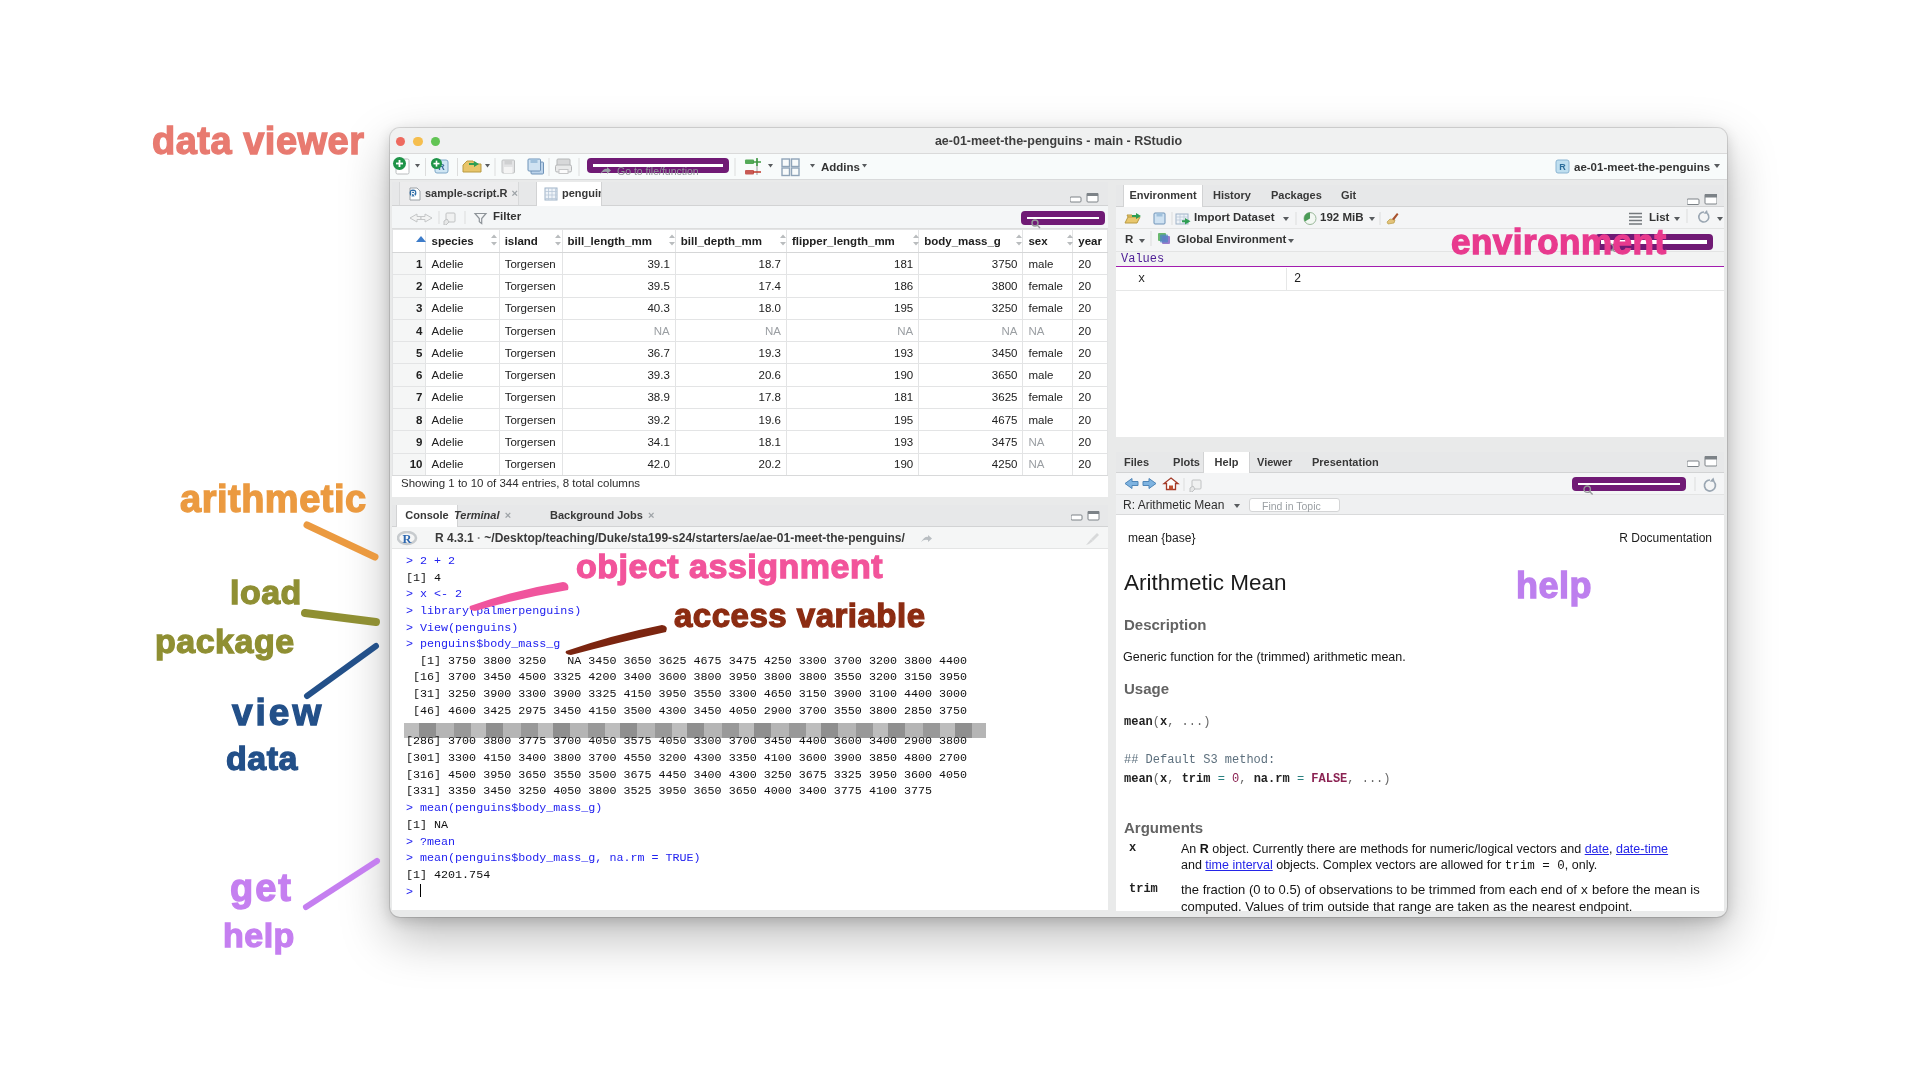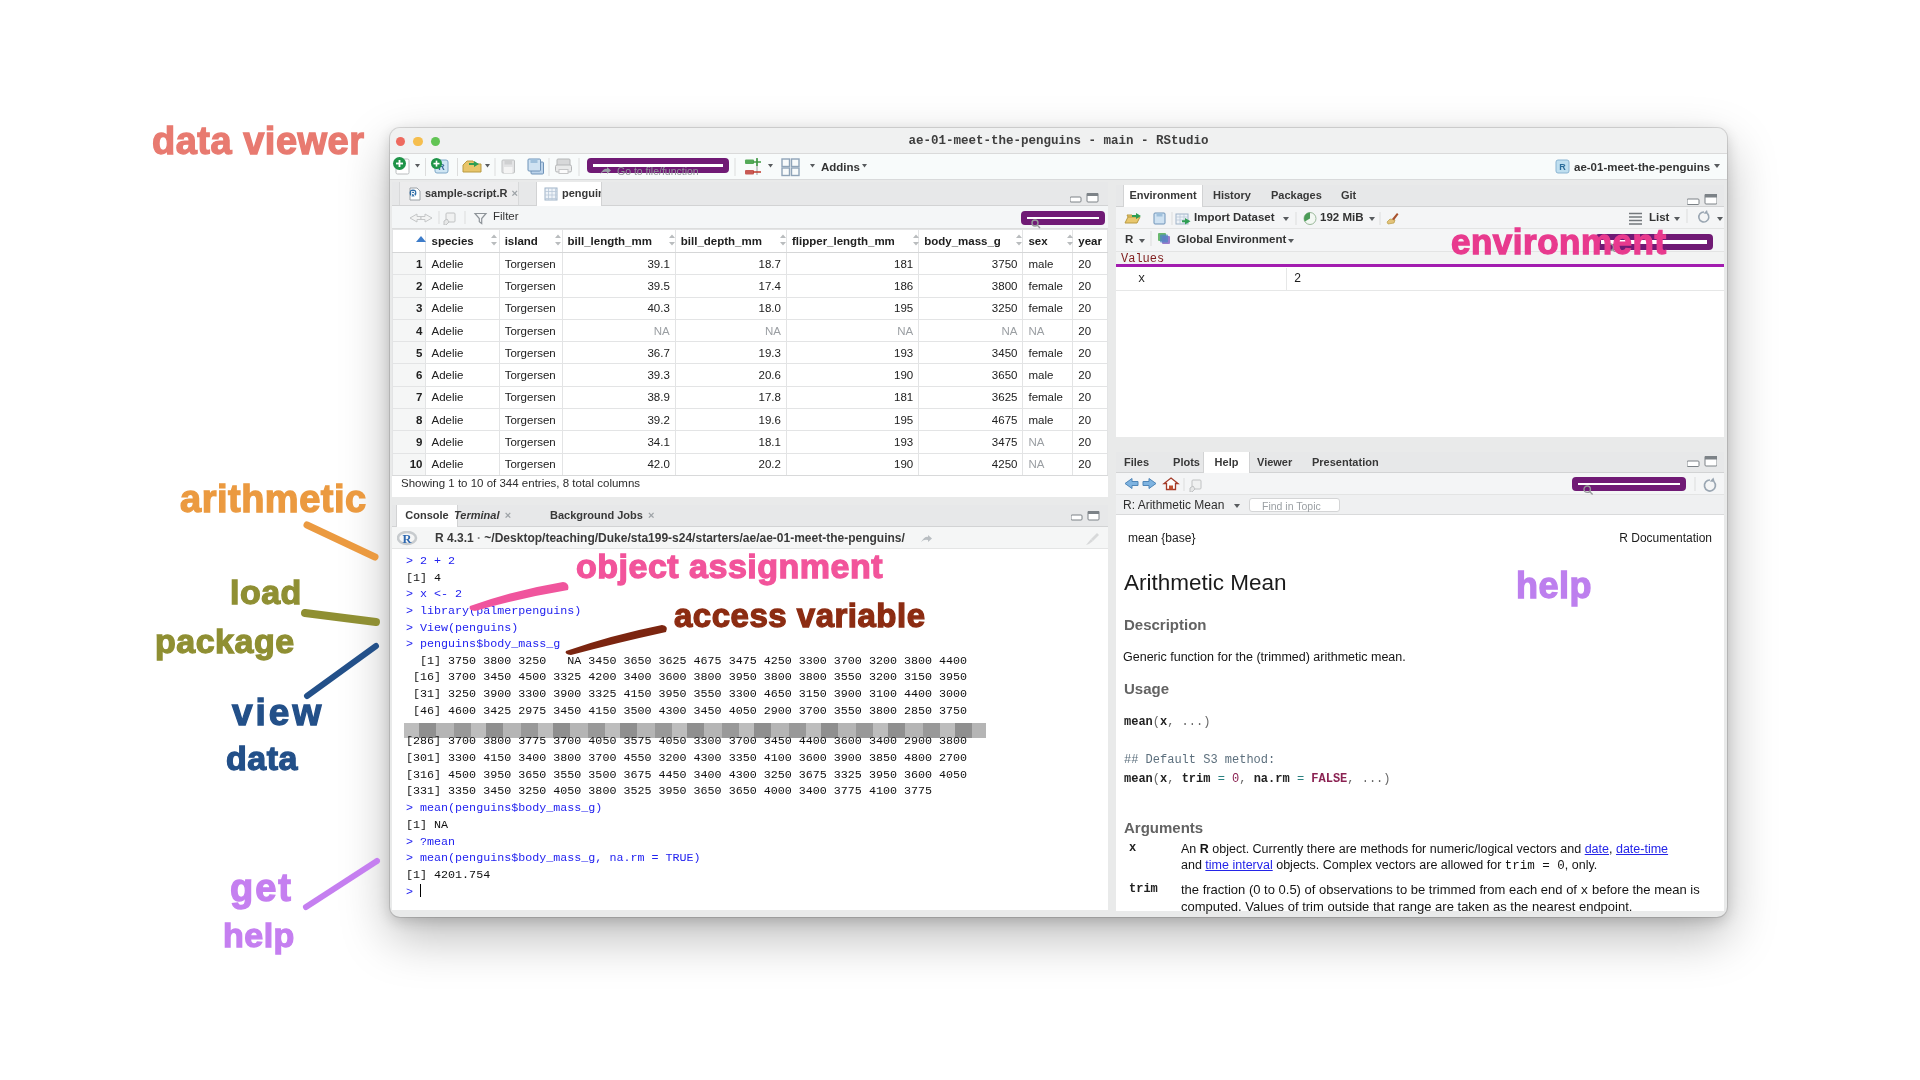--- a/index.html
+++ b/index.html
@@ -2,21 +2,21 @@
 <html><head>
 <meta charset="utf-8">
 <style>
   html,body{margin:0;padding:0;width:1920px;height:1080px;background:#fff;overflow:hidden;}
   *{box-sizing:border-box;}
   body{font-family:"Liberation Sans",sans-serif;}
   .abs{position:absolute;}
   #window{position:absolute;left:390px;top:128px;width:1337px;height:789px;background:#e9eaea;border-radius:10px;box-shadow:0 20px 50px rgba(0,0,0,.27),0 4px 14px rgba(0,0,0,.16),0 0 0 1px rgba(0,0,0,.12);overflow:hidden;}
   .titlebar{position:absolute;left:0;top:0;width:1337px;height:26px;background:#f0f1f1;border-bottom:1px solid #dadada;}
   .light{position:absolute;top:8.5px;width:9.6px;height:9.6px;border-radius:50%;}
-  .titletext{position:absolute;top:0;left:0;width:1337px;height:26px;line-height:26px;text-align:center;font-size:12.5px;font-weight:bold;color:#3e3e3e;font-family:Liberation Mono, monospace;}
+  .titletext{position:absolute;top:0;left:0;width:1337px;height:26px;line-height:26px;text-align:center;font-size:12.5px;font-weight:bold;color:#3e3e3e;}
   .toolbar{position:absolute;left:0;top:26px;width:1337px;height:26px;background:#f8fbfb;border-bottom:1px solid #d9dadb;}
   .pane{position:absolute;background:#fff;}
   .tabbar{position:absolute;left:0;top:0;width:100%;background:#e7e8e9;border-bottom:1px solid #d2d3d4;}
   .tab{position:absolute;top:0;font-size:11px;color:#383838;font-weight:600;white-space:nowrap;overflow:hidden;}
   .tab.active{background:#fff;border-left:1px solid #d2d3d4;border-right:1px solid #d2d3d4;}
   .mono{font-family:"Liberation Mono",monospace;}
   .annot{position:absolute;font-weight:bold;white-space:nowrap;z-index:5;-webkit-text-stroke:1.3px currentColor;letter-spacing:0.5px;}
   .srch{position:absolute;background:#fff;border:6px solid #701a75;border-radius:4px;}
   .dtab{border-collapse:collapse;table-layout:fixed;font-size:11.5px;color:#202020;}
   .dtab td{border:1px solid #e3e4e5;height:22.3px;padding:0 5px;white-space:nowrap;overflow:hidden;}
@@ -140,21 +140,21 @@
     <div class="abs" style="left:0;top:24px;width:716px;height:23px;background:#f4f6f7;border-bottom:1px solid #dcdddd;">
       <svg class="abs" style="left:13px;top:4px;" width="120" height="15">
         <path d="M12 4 l-7 4 7 4 v-2.5 h4 v-3 h-4 z" fill="#f2f3f3" stroke="#c4c6c7"></path>
         <path d="M20 4 l7 4 -7 4 v-2.5 h-4 v-3 h4 z" fill="#f2f3f3" stroke="#c4c6c7"></path>
         <line x1="34" y1="1" x2="34" y2="14" stroke="#dcdddd"></line>
         <rect x="41" y="3" width="9" height="9" rx="1" fill="#f0f1f1" stroke="#c0c2c3"></rect>
           <path d="M44 12 l-3 3 h-2 v-4 l3-2 z" fill="#e6e7e7" stroke="#c0c2c3"></path>
         <line x1="60" y1="1" x2="60" y2="14" stroke="#dcdddd"></line>
         <path d="M70 3.5 h11 l-4.3 5 v5 l-2.4-1.8 v-3.2 z" fill="none" stroke="#8e9499" stroke-width="1.2"></path>
       </svg>
-      <div class="abs" style="left:101px;top:4px;font-size:11.5px;font-weight:400;color:#333;">Filter</div>
+      <div class="abs" style="left:101px;top:4px;font-size:11.5px;font-weight:700;color:#333;">Filter</div>
       <div class="srch" style="left:629px;top:5px;width:84px;height:14px;">
         <svg class="abs" style="left:4px;top:2px;" width="10" height="10">
             <circle cx="4" cy="4" r="3" fill="none" stroke="#97999b" stroke-width="1.4"></circle>
             <line x1="6.3" y1="6.3" x2="9" y2="9" stroke="#97999b" stroke-width="1.4"></line>
           </svg>
       </div>
     </div>
     <table class="abs dtab" style="left:0;top:47px;" cellspacing="0">
       <tbody>
           <tr class="hd">
@@ -398,21 +398,21 @@
         </svg>
       <span class="tbtxt" style="left:61px;top:4px;">Global Environment</span>
         <span class="dd abs" style="left:167px;top:10px;"></span>
       <div class="srch" style="left:479px;top:5px;width:118px;height:16px;">
         <svg class="abs" style="left:5px;top:3px;" width="11" height="11">
             <circle cx="4.2" cy="4.2" r="3.2" fill="none" stroke="#97999b" stroke-width="1.4"></circle>
             <line x1="6.6" y1="6.6" x2="9.6" y2="9.6" stroke="#97999b" stroke-width="1.4"></line>
           </svg>
       </div>
     </div>
-    <div class="abs mono" style="left:0;top:67px;width:608px;height:15px;background:#f2f3f3;border-bottom:3px solid #a21caf;font-size:12px;color:#7f1d1d;">
+    <div class="abs mono" style="left:0;top:67px;width:608px;height:15px;background:#f2f3f3;border-bottom:1px solid #a21caf;font-size:12px;color:#4c1d95;">
         <span class="abs" style="left:5px;top:0px;">Values</span>
       </div>
     <div class="abs mono" style="left:0;top:83px;width:608px;height:23px;border-bottom:1px solid #e6e7e7;font-size:12px;color:#1c1c1c;">
       <span class="abs" style="left:22px;top:4px;">x</span>
       <span class="abs" style="left:178px;top:4px;">2</span>
       <div class="abs" style="left:170px;top:0;width:1px;height:23px;background:#e6e7e7;"></div>
     </div>
   </div>
   <div class="pane" style="left:726px;top:324px;width:608px;height:459px;">
     <div class="tabbar" style="height:21px;">

